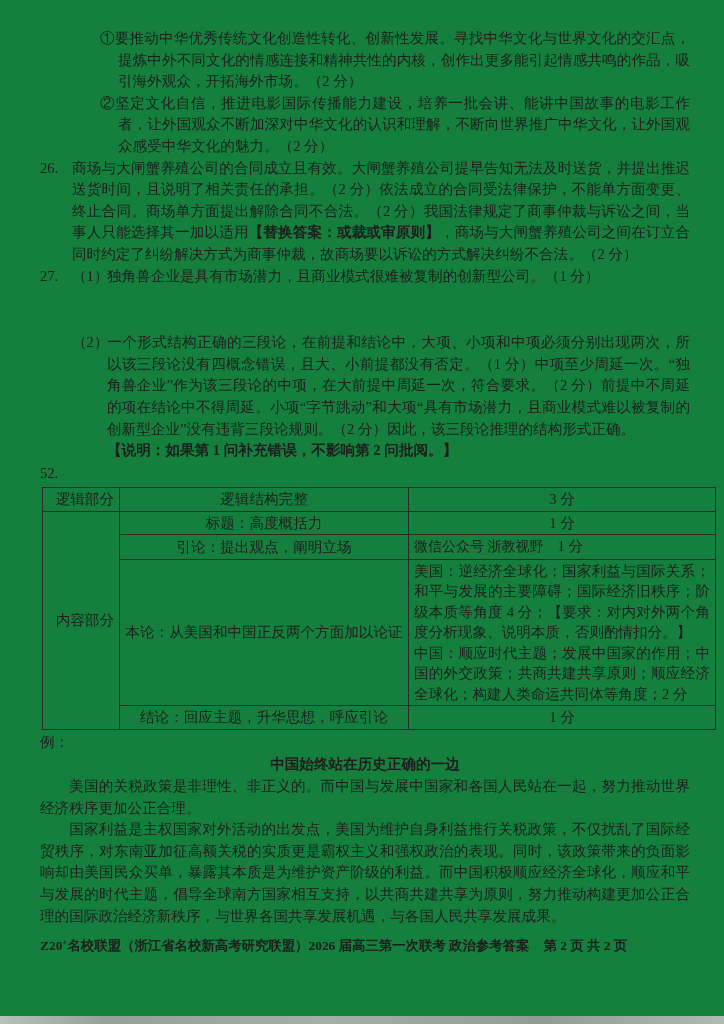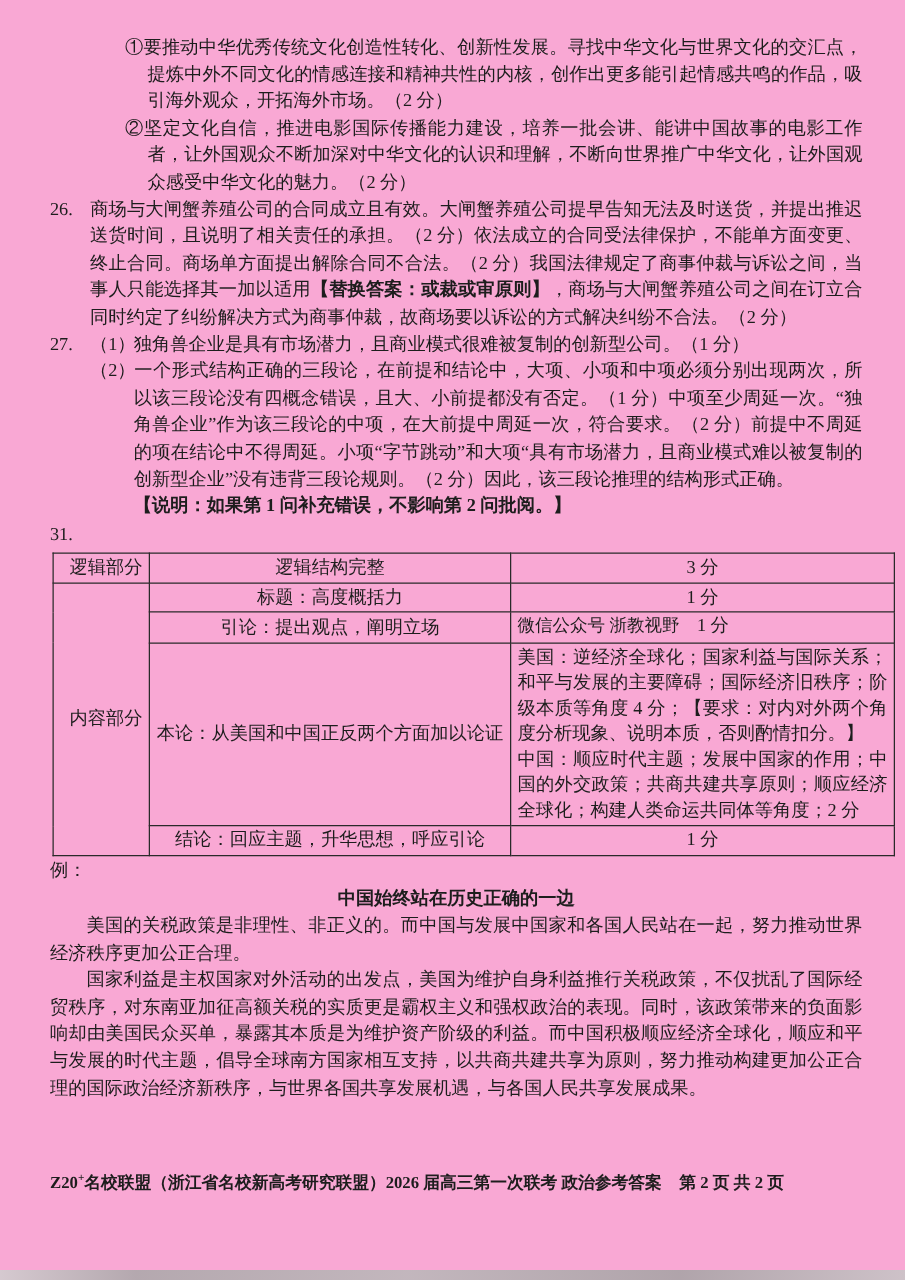--- a/index.html
+++ b/index.html
@@ -1,39 +1,39 @@
 <!DOCTYPE html>
 <html lang="zh"><head>
 <meta charset="utf-8">
 <style>
   html,body{margin:0;padding:0;}
   body{background:#e8e8e8;}
   .page{
     position:relative;
     width:724px;height:1024px;
-    background:#f9a8d4;
+    background:#15803d;
     overflow:hidden;
     font-family:"Liberation Serif", serif;
     color:#1d1d1d;
   }
   .content{
     position:absolute;left:40px;top:28px;width:650px;
     font-size:14.6px;line-height:21.6px;
     text-align:justify;
   }
   
   .subpoint{padding-left:78px;text-indent:-18px;}
   .subpoint .marker{display:inline;}
   
   .qa{padding-left:32px;text-indent:-32px;}
   .qa .qnum{display:inline-block;width:32px;text-indent:0;}
   .q27-part1{padding-left:67px;text-indent:-67px;}
   .q27-part1 .qnum{display:inline-block;width:32px;text-indent:0;}
   .q27-part1 .pmark{display:inline-block;width:35px;text-indent:0;}
-  .q27-part2{padding-left:67px;text-indent:-35px;}
+  .q27-part2{padding-left:67px;text-indent:-35px;margin-top:45px;}
   .q27-part2 .pmark{display:inline-block;width:35px;text-indent:0;}
   .q27-note{margin-left:67px;}
   .bold{font-weight:bold;}
   .qnum-line{margin-top:1px;}
   
   table.score{
     border-collapse:collapse;
     width:648px;
     margin:3px 0 2px 2px;
     table-layout:fixed;
@@ -93,21 +93,21 @@
     </div>
 
     <div class="q27-part1">
       <span class="qnum">27.</span><span class="pmark">（1）</span><span>独角兽企业是具有市场潜力，且商业模式很难被复制的创新型公司。（1 分）</span>
     </div>
     <div class="q27-part2">
       <span class="pmark">（2）</span><span>一个形式结构正确的三段论，在前提和结论中，大项、小项和中项必须分别出现两次，所以该三段论没有四概念错误，且大、小前提都没有否定。（1 分）中项至少周延一次。“独角兽企业”作为该三段论的中项，在大前提中周延一次，符合要求。（2 分）前提中不周延的项在结论中不得周延。小项“字节跳动”和大项“具有市场潜力，且商业模式难以被复制的创新型企业”没有违背三段论规则。（2 分）因此，该三段论推理的结构形式正确。</span>
     </div>
     <div class="q27-note bold">【说明：如果第 1 问补充错误，不影响第 2 问批阅。】</div>
 
-    <div class="qnum-line">31.</div>
+    <div class="qnum-line">52.</div>
 
     <table class="score">
       <tbody>
           <tr>
         <td class="col1">逻辑部分</td>
         <td class="col2 tc">逻辑结构完整</td>
         <td class="col3 tc">3 分</td>
       </tr>
       <tr>
         <td class="col1" rowspan="4">内容部分</td>

